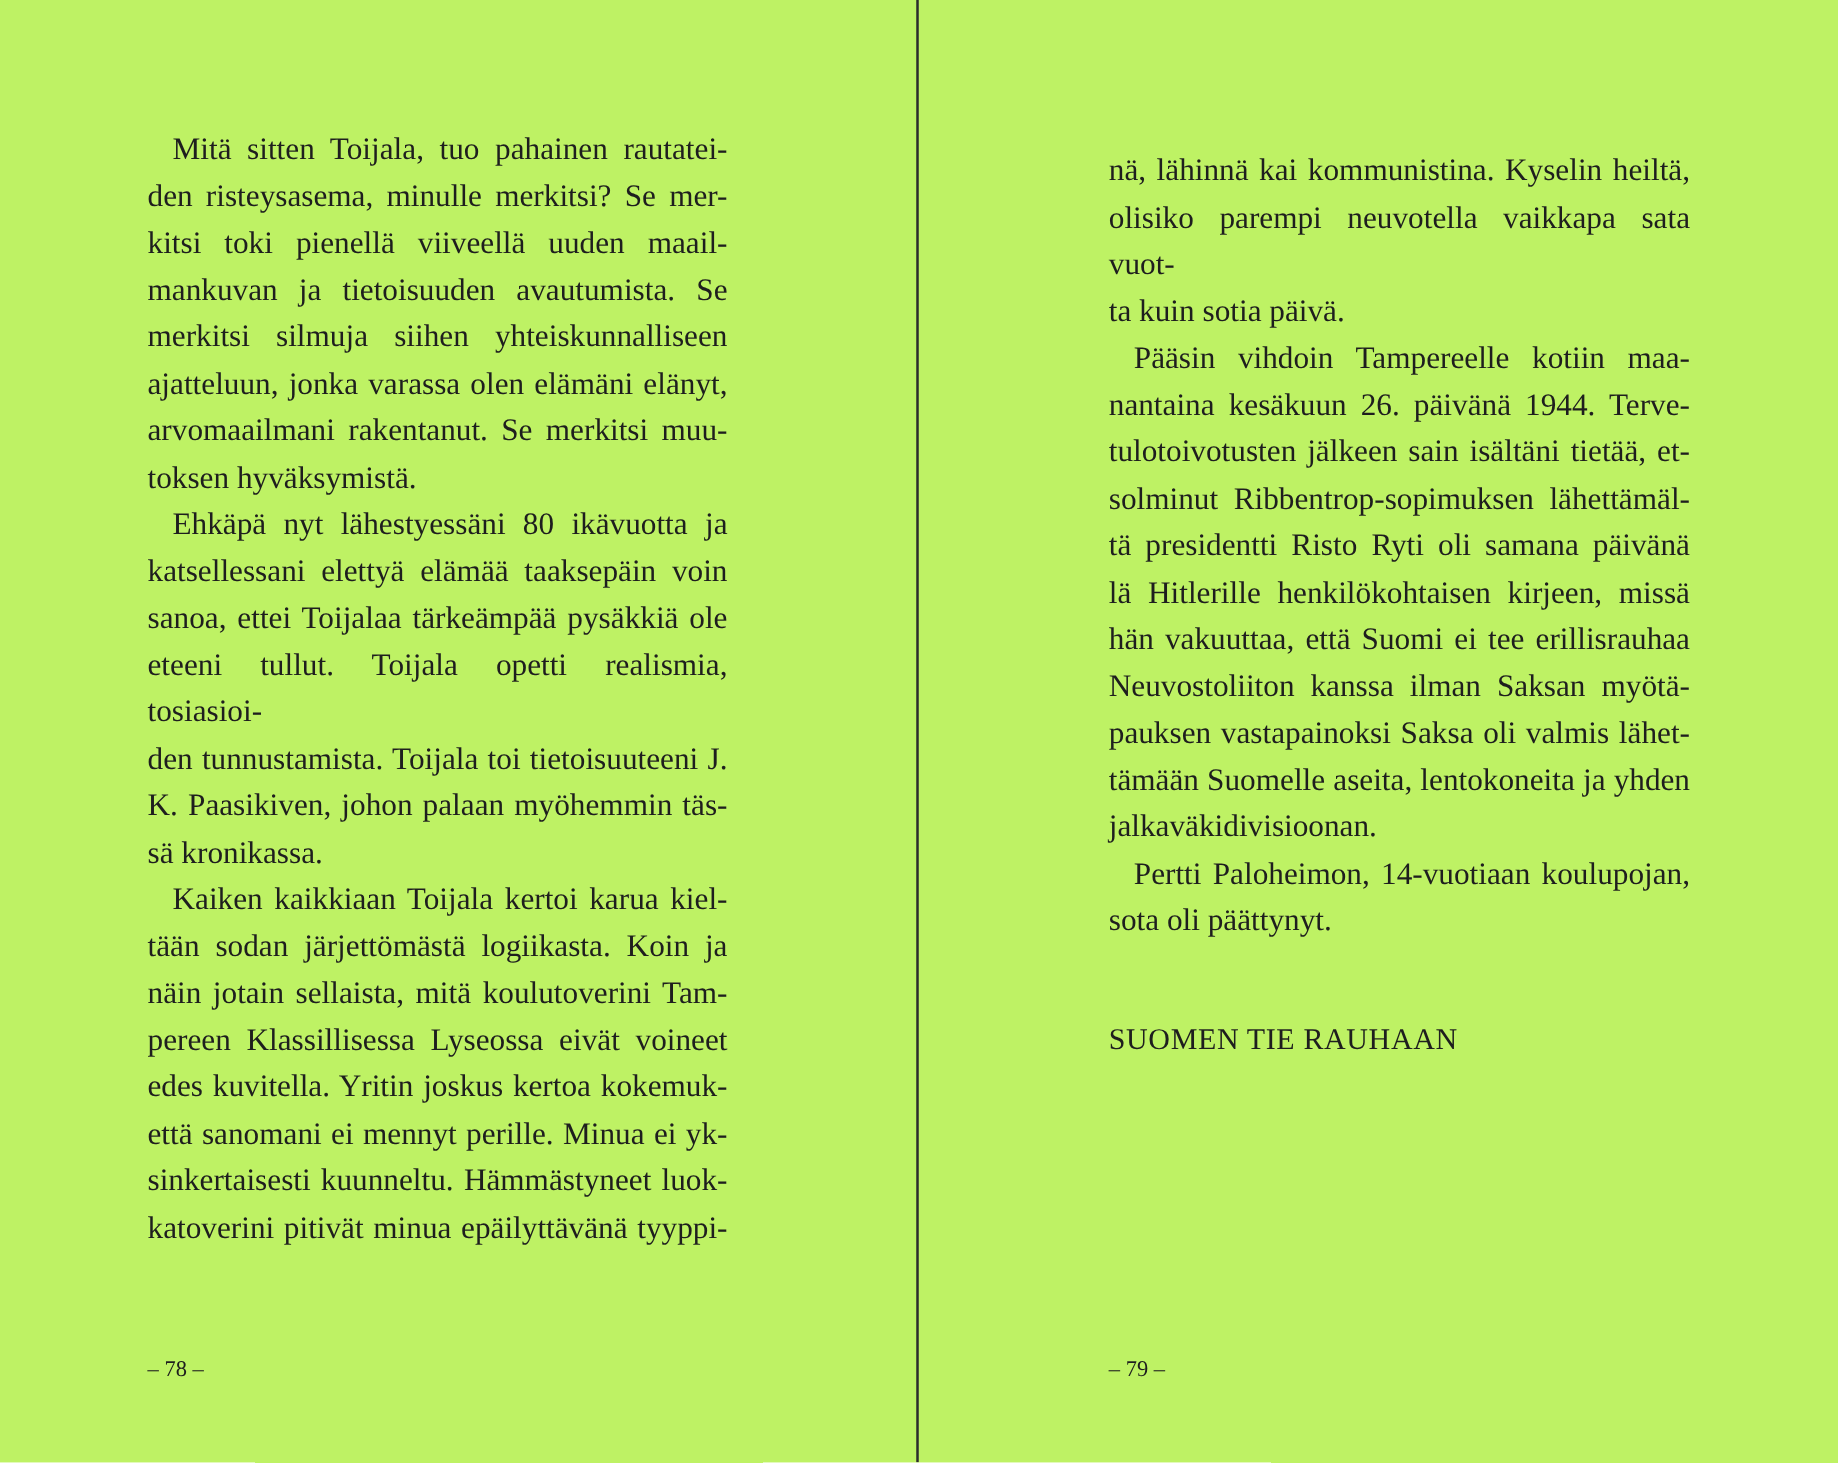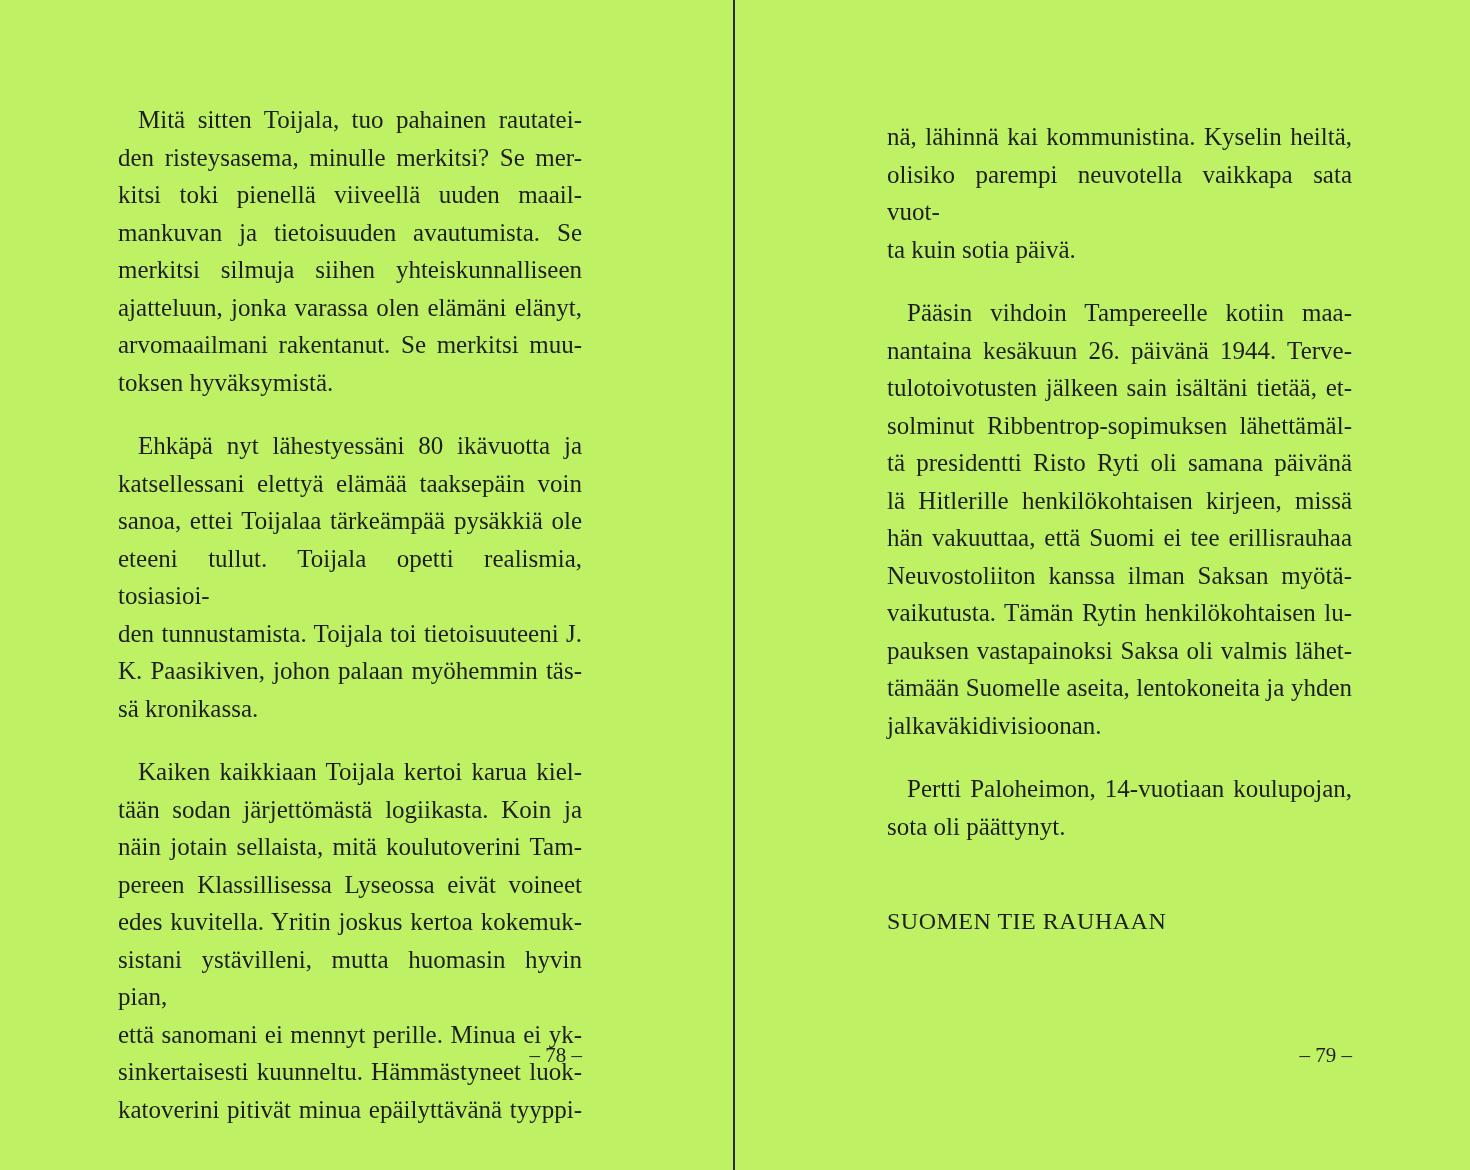--- a/index.html
+++ b/index.html
@@ -34,21 +34,20 @@
     left: 118px;
     width: 464px;
     padding-top: 101px;
   }
   .col-right {
     left: 887px;
     width: 465px;
     padding-top: 118px;
   }
   .para + .para {
-    margin-top: 26px;
   }
   .ln {
     text-align: justify;
     text-align-last: justify;
     white-space: normal;
   }
   .ln.last {
     text-align-last: left;
   }
   .ln.indent {
@@ -57,24 +56,24 @@
   .section-heading {
     margin-top: 58px;
     margin-bottom: 28px;
     line-height: 37.5px;
     font-size: 24px;
     letter-spacing: 0.5px;
     text-align: left;
   }
   .page-number {
     position: absolute;
-    top: 1040px;
-    font-size: 21px;
+    top: 1080px;
+    font-size: 18px;
     line-height: 30px;
-    text-align: right;
+    text-align: left;
     color: #1e1e1e;
   }
   .pn-left {
     left: 118px;
     width: 464px;
   }
   .pn-right {
     left: 887px;
     width: 465px;
   }
@@ -103,21 +102,20 @@
         <div class="ln">den tunnustamista. Toijala toi tietoisuuteeni J.</div>
         <div class="ln">K. Paasikiven, johon palaan myöhemmin täs-</div>
         <div class="ln last">sä kronikassa.</div>
       </div>
       <div class="para">
         <div class="ln indent">Kaiken kaikkiaan Toijala kertoi karua kiel-</div>
         <div class="ln">tään sodan järjettömästä logiikasta. Koin ja</div>
         <div class="ln">näin jotain sellaista, mitä koulutoverini Tam-</div>
         <div class="ln">pereen Klassillisessa Lyseossa eivät voineet</div>
         <div class="ln">edes kuvitella. Yritin joskus kertoa kokemuk-</div>
-        <div class="ln">sistani ystävilleni, mutta huomasin hyvin pian,</div>
         <div class="ln">että sanomani ei mennyt perille. Minua ei yk-</div>
         <div class="ln">sinkertaisesti kuunneltu. Hämmästyneet luok-</div>
         <div class="ln">katoverini pitivät minua epäilyttävänä tyyppi-</div>
       </div>
     </div>
 
   <div class="divider"></div>
 
   <div class="column col-right">
     <div>
@@ -128,21 +126,20 @@
         </div>
         <div class="para">
           <div class="ln indent">Pääsin vihdoin Tampereelle kotiin maa-</div>
           <div class="ln">nantaina kesäkuun 26. päivänä 1944. Terve-</div>
           <div class="ln">tulotoivotusten jälkeen sain isältäni tietää, et-</div>
           <div class="ln">solminut Ribbentrop-sopimuksen lähettämäl-</div>
           <div class="ln">tä presidentti Risto Ryti oli samana päivänä</div>
           <div class="ln">lä Hitlerille henkilökohtaisen kirjeen, missä</div>
           <div class="ln">hän vakuuttaa, että Suomi ei tee erillisrauhaa</div>
           <div class="ln">Neuvostoliiton kanssa ilman Saksan myötä-</div>
-          <div class="ln">vaikutusta. Tämän Rytin henkilökohtaisen lu-</div>
           <div class="ln">pauksen vastapainoksi Saksa oli valmis lähet-</div>
           <div class="ln">tämään Suomelle aseita, lentokoneita ja yhden</div>
           <div class="ln last">jalkaväkidivisioonan.</div>
         </div>
         <div class="para">
           <div class="ln indent">Pertti Paloheimon, 14-vuotiaan koulupojan,</div>
           <div class="ln last">sota oli päättynyt.</div>
         </div>
       </div>
     <div class="section-heading">SUOMEN TIE RAUHAAN</div>

